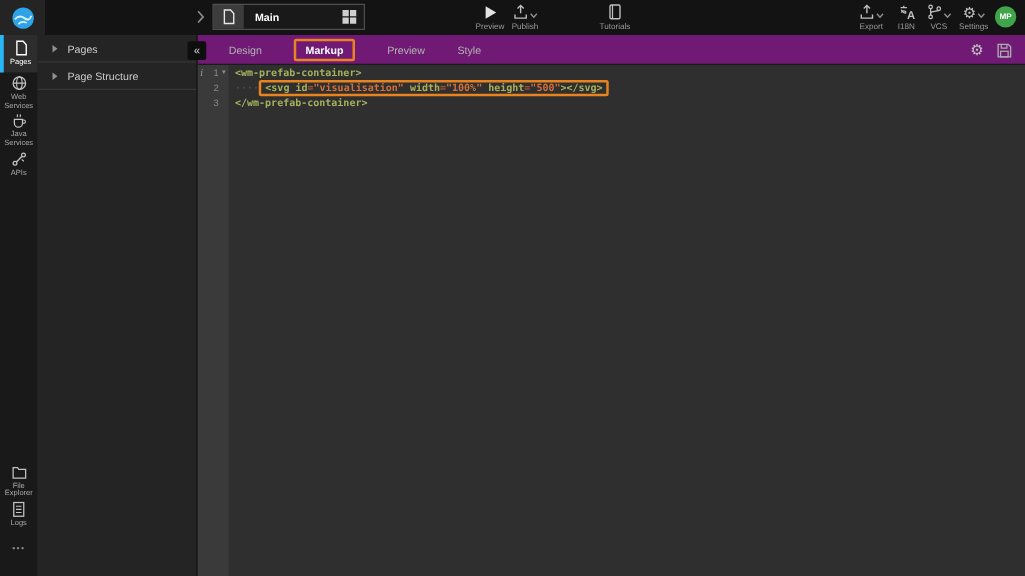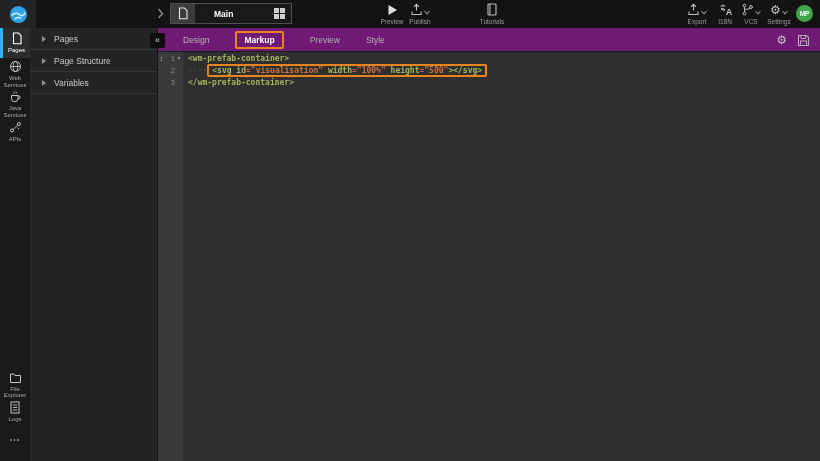--- a/index.html
+++ b/index.html
@@ -12,21 +12,21 @@
   .logo-tile { position:absolute; left:0; top:0; width:36px; height:28px; background:#242424;
                display:flex; align-items:center; justify-content:center; }
   .project { position:absolute; left:44px; top:0; height:28px; display:flex; align-items:center; gap:3px; }
   .project .plabel { color:#8f8f8f; font-size:8.5px; }
   .project .pname  { color:#f0f0f0; font-size:8.5px; font-weight:bold; }
   .bc-chev { position:absolute; left:157px; top:8px; }
   .page-tab { position:absolute; left:170px; top:3px; width:122px; height:21px; background:#191919;
               border:1px solid #4e4e4e; display:flex; align-items:center; }
   .page-tab .ptab-icon { width:24px; height:19px; background:#3c3c3c; display:flex; align-items:center;
               justify-content:center; flex:none; }
-  .page-tab .ptab-label { flex:1; color:#ffffff; font-size:8.5px; font-weight:bold; padding-left:19px; }
+  .page-tab .ptab-label { flex:1; color:#ffffff; font-size:8.5px; font-weight:bold; padding-left:9px; }
   .grid-icon { width:11px; height:11px; display:grid; grid-template-columns:5px 5px; grid-template-rows:5px 5px;
                gap:1px; margin-right:6px; }
   .grid-icon div { background:#cfcfcf; }
   .tb-action { position:absolute; top:3px; display:flex; flex-direction:column; align-items:center; width:40px; }
   .tb-action .ticon { height:13px; display:flex; align-items:flex-end; justify-content:center; gap:1px; }
   .tb-action .tlabel { color:#9a9a9a; font-size:6.5px; margin-top:2px; white-space:nowrap; }
   .gear-glyph { color:#c0c0c0; font-size:12px; line-height:12px; }
   .avatar { position:absolute; right:7px; top:5px; width:17px; height:17px; border-radius:50%;
             display:flex; align-items:center; justify-content:center; color:#fff; font-size:6.5px; font-weight:bold; }
 
@@ -235,24 +235,20 @@
   </div>
 
   <div class="panel">
     <div class="panel-row">
       <span class="tri"></span>
       <span class="panel-label">Pages</span>
     </div>
     <div class="panel-row">
       <span class="tri"></span>
       <span class="panel-label">Page Structure</span>
-    </div>
-    <div class="panel-row">
-      <span class="tri"></span>
-      <span class="panel-label">Variables</span>
     </div>
   </div>
   <div class="collapse-handle">«</div>
 
   <div class="editor">
     <div class="tabbar">
       <span class="tab">Design</span>
       <span class="tab active" style="border-color: rgb(232, 131, 29);">Markup</span>
       <span class="tab">Preview</span>
       <span class="tab">Style</span>

